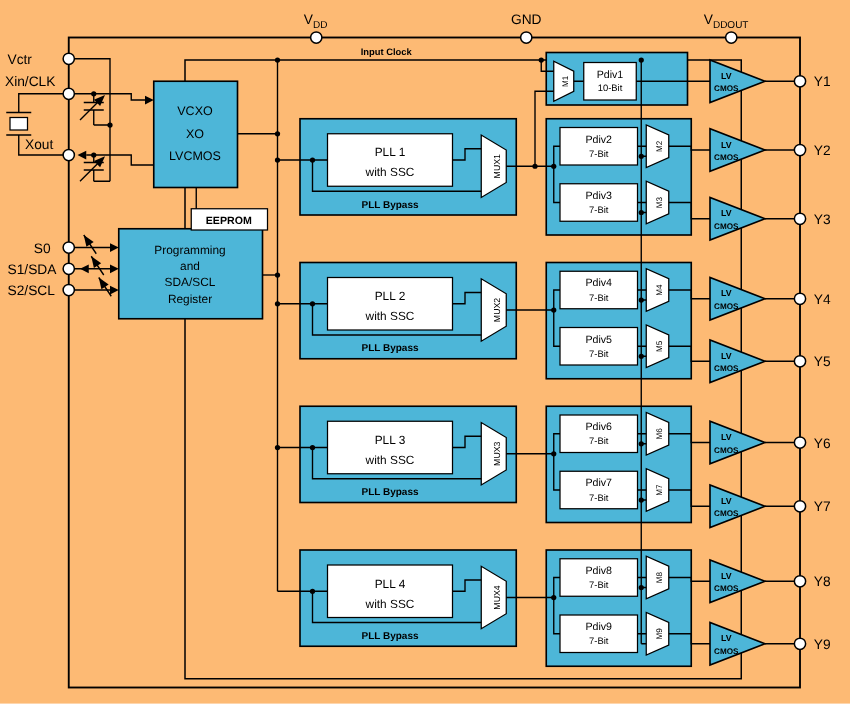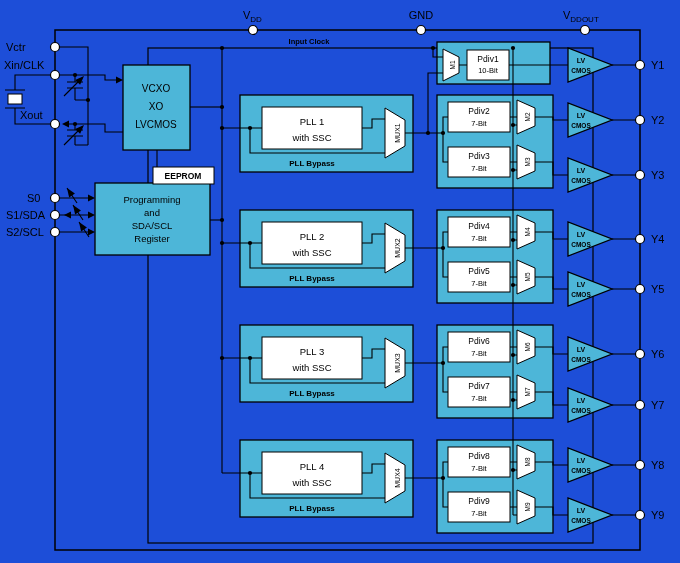--- a/index.html
+++ b/index.html
@@ -1,16 +1,16 @@
 <!DOCTYPE html>
 <html><head>
 <meta charset="utf-8">
 <style>
   html,body{margin:0;padding:0;background:#ffffff;}
-  .stage{width:680px;height:563px;position:relative;background:#1d4ed8;}
+  .stage{width:680px;height:563px;position:relative;background:#fdba74;}
   svg{display:block;}
   svg text{font-family:"Liberation Sans",sans-serif;fill:#000;}
   .mid{text-anchor:middle;}
   .t11{font-size:11px;}
   .t10{font-size:10px;}
   .t95{font-size:9.5px;}
   .t85b{font-size:8.5px;font-weight:bold;}
   .t85{font-size:8.5px;}
   .t8b{font-size:8px;font-weight:bold;}
   .t75{font-size:7.5px;}

